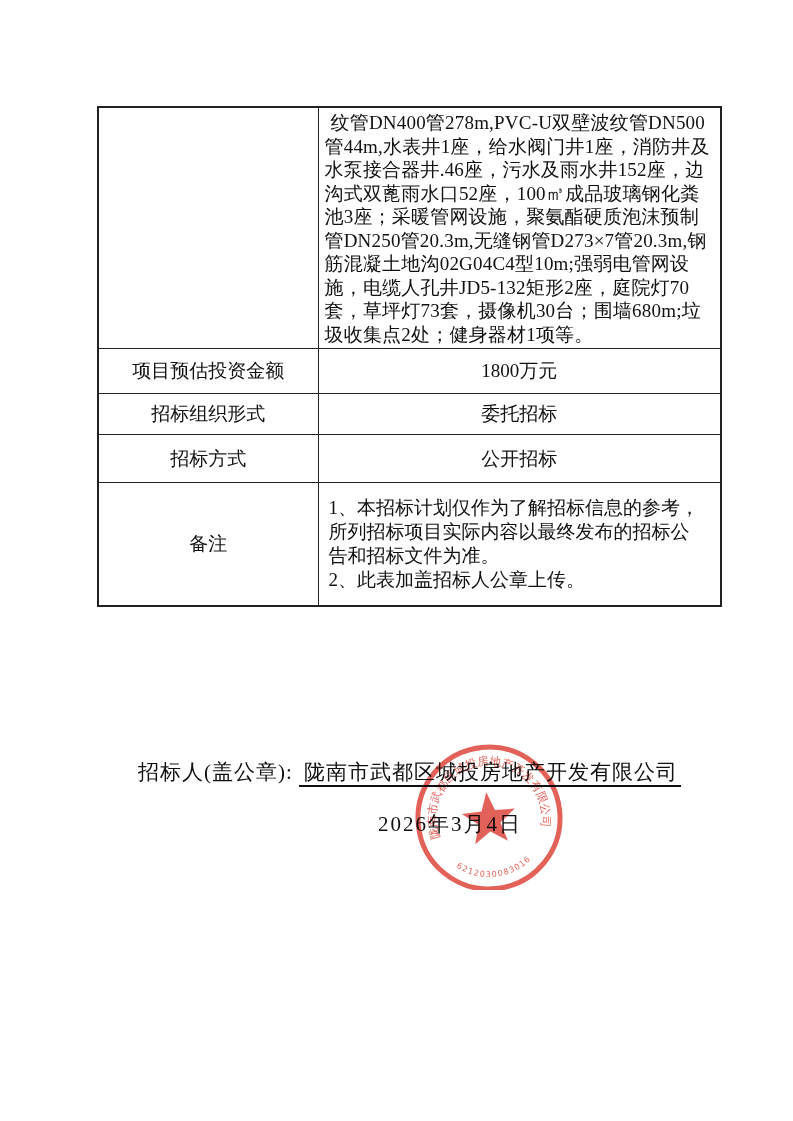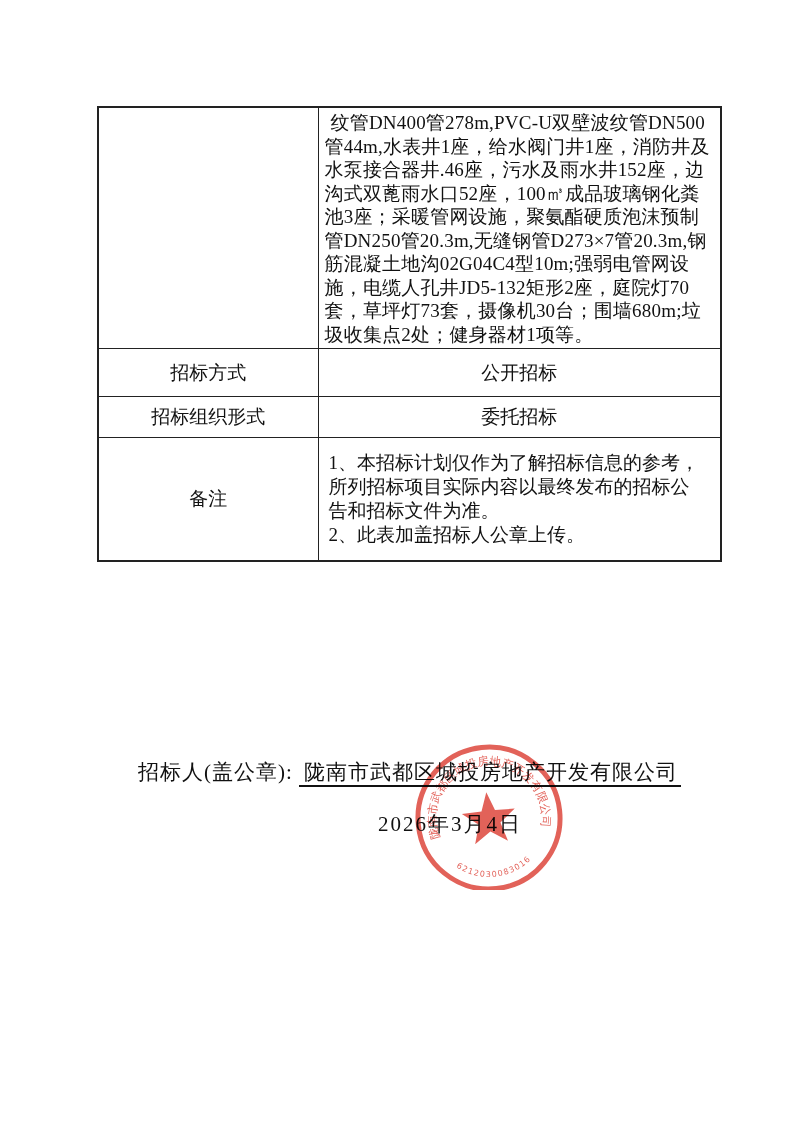--- a/index.html
+++ b/index.html
@@ -72,27 +72,31 @@
   <table class="doc">
     <colgroup>
       <col style="width:220px">
       <col style="width:403px">
     </colgroup>
     <tbody>
         <tr style="height:238px">
       <td class="cell-label"></td>
       <td class="cell-desc">纹管DN400管278m,PVC-U双壁波纹管DN500管44m,水表井1座，给水阀门井1座，消防井及水泵接合器井.46座，污水及雨水井152座，边沟式双蓖雨水口52座，100㎥成品玻璃钢化粪池3座；采暖管网设施，聚氨酯硬质泡沫预制管DN250管20.3m,无缝钢管D273×7管20.3m,钢筋混凝土地沟02G04C4型10m;强弱电管网设施，电缆人孔井JD5-132矩形2座，庭院灯70套，草坪灯73套，摄像机30台；围墙680m;垃圾收集点2处；健身器材1项等。</td>
     </tr>
-    <tr style="height:48px">
-      <td class="cell-label">招标方式</td>
-      <td class="cell-value">公开招标</td>
+    <tr style="height:45px">
+      <td class="cell-label">项目预估投资金额</td>
+      <td class="cell-value">1800万元</td>
     </tr>
     <tr style="height:41px">
       <td class="cell-label">招标组织形式</td>
       <td class="cell-value">委托招标</td>
+    </tr>
+    <tr style="height:48px">
+      <td class="cell-label">招标方式</td>
+      <td class="cell-value">公开招标</td>
     </tr>
     <tr style="height:123px">
       <td class="cell-label">备注</td>
       <td class="cell-remark">
         <div>1、本招标计划仅作为了解招标信息的参考，所列招标项目实际内容以最终发布的招标公告和招标文件为准。</div>
         <div>2、此表加盖招标人公章上传。</div>
       </td>
     </tr>
   </tbody>
     </table>

